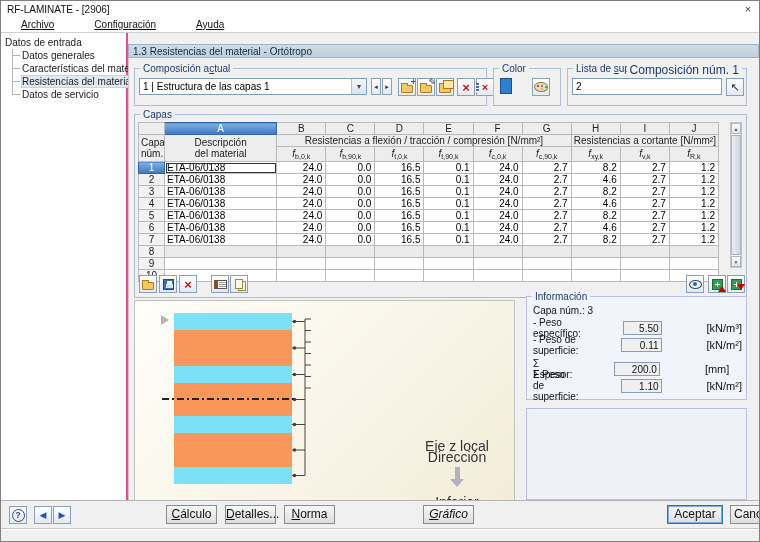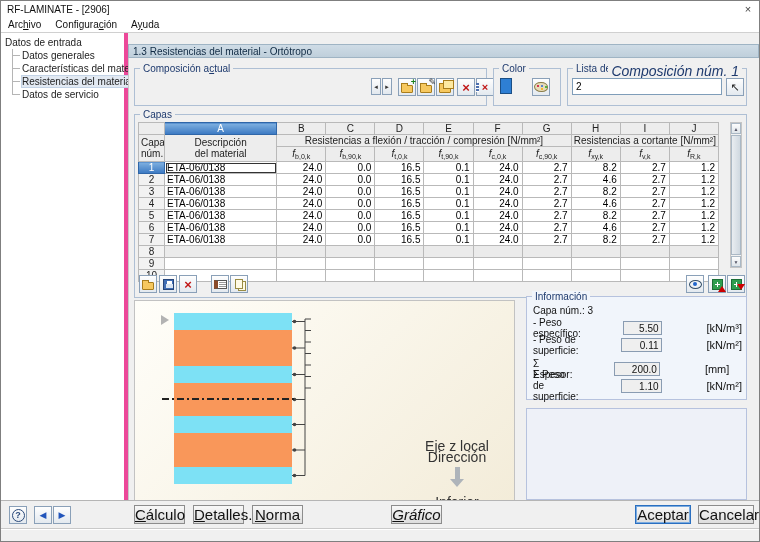--- a/index.html
+++ b/index.html
@@ -4,45 +4,45 @@
 <style>
   html,body{margin:0;padding:0;background:#d8d8d8;font-family:"Liberation Sans",sans-serif;}
   *{box-sizing:border-box;}
   u{text-decoration:underline;}
   .window{position:relative;width:760px;height:542px;background:#f0f0f0;border:1px solid #7f7f7f;overflow:hidden;}
   
   .titlebar{position:absolute;top:0;left:0;right:0;height:16px;background:#ffffff;display:flex;align-items:center;font-size:10px;color:#111;padding-left:6px;}
   .titlebar .close{margin-left:auto;width:22px;text-align:center;color:#444;font-size:11px;line-height:16px;cursor:default;}
   
   .menubar{position:absolute;top:16px;left:0;right:0;height:16px;background:#ffffff;display:flex;align-items:center;font-size:10px;color:#111;border-bottom:1px solid #d0d0d0;}
-  .menu-item{padding:0 7px;line-height:15px;}
+  .menu-item{padding:0 20px;line-height:15px;text-decoration:underline;}
   
   .mainrow{position:absolute;top:32px;left:0;right:0;height:467px;}
-  .tree{position:absolute;top:0;left:0;width:127px;height:100%;background:#ffffff;border-right:4px solid #ec4899;font-size:10px;color:#222;padding:3px 0 0 4px;}
+  .tree{position:absolute;top:0;left:0;width:127px;height:100%;background:#ffffff;border-right:2px solid #ec4899;font-size:10px;color:#222;padding:3px 0 0 4px;}
   .tree-root{line-height:13px;}
   .tree-kids{position:relative;margin-left:7px;}
   .tree-kids::before{content:"";position:absolute;left:0;top:0;bottom:6px;border-left:1px solid #b5b5b5;}
   .tree-item{position:relative;padding-left:10px;line-height:13px;white-space:nowrap;}
   .tree-item::before{content:"";position:absolute;left:0;top:6px;width:8px;border-top:1px solid #b5b5b5;}
   .tree-item.selected span{background:#e2e9f2;outline:1px solid #c3d3e6;}
   .panel{position:absolute;top:11px;left:127px;right:0;height:100%;}
   .panel-header{position:absolute;top:0;left:0;right:0;height:14px;background:linear-gradient(#cfdce6,#bfcfdb);border:1px solid #9fb4c4;font-size:10px;line-height:13px;padding-left:4px;color:#102a43;}
   .panel-content{position:absolute;top:14px;left:0;right:0;bottom:0;background:#f0f0f0;border-left:1px solid #c8c8c8;}
   
   .grp{position:absolute;border:1px solid #aebfd4;background:#f0f0f0;}
   .grp>.lbl{position:absolute;top:-6px;left:5px;background:#f0f0f0;padding:0 3px;font-size:10px;color:#1e3a6e;white-space:nowrap;}
-  .grp>.lbl-r{position:absolute;top:-6px;right:4px;background:#f0f0f0;padding:0 3px;font-size:14px;color:#1e3a6e;white-space:nowrap;font-style:italic;}
+  .grp>.lbl-r{position:absolute;top:-6px;right:4px;background:#f0f0f0;padding:0 3px;font-size:12px;color:#1e3a6e;white-space:nowrap;}
   
   .combo{position:absolute;height:17px;border:1px solid #7f9db9;background:#fff;font-size:10px;display:flex;align-items:center;padding-left:3px;}
   .combo .cv{flex:1;white-space:nowrap;overflow:hidden;}
   .combo .ca{width:15px;height:15px;background:linear-gradient(#f4f8fb,#d8e4ef);border-left:1px solid #aac1d8;text-align:center;font-size:8px;line-height:15px;color:#345;}
   .tinybtn{position:absolute;width:10px;height:17px;border:1px solid #8aa0b8;background:linear-gradient(#fdfdfd,#e2e8ee);font-size:7px;line-height:15px;text-align:center;color:#333;}
   .ib{position:absolute;width:18px;height:18px;border:1px solid #8aa0b8;background:linear-gradient(#fefefe,#e3e9ef);display:flex;align-items:center;justify-content:center;}
   .input{position:absolute;height:17px;border:1px solid #7f9db9;background:#fff;font-size:10px;padding-left:3px;line-height:15px;}
-  .btn{position:absolute;height:19px;border:1px solid #8c8c8c;background:linear-gradient(#f8f8f8,#dddddd);font-size:15px;text-align:center;line-height:17px;color:#111;}
+  .btn{position:absolute;height:19px;border:1px solid #8c8c8c;background:linear-gradient(#f8f8f8,#dddddd);font-size:12px;text-align:center;line-height:17px;color:#111;margin-left:32px;}
   .btn.default{border:1px solid #2a6fc0;box-shadow:inset 0 0 0 1px #7aabe0;}
   
   .ico{display:inline-block;position:relative;}
   .ico-folder{width:12px;height:8px;background:#f6c85f;border:1px solid #a97d1c;border-radius:1px;margin-top:3px;}
   .ico-folder::before{content:"";position:absolute;top:-3px;left:-1px;width:5px;height:2px;background:#f6c85f;border:1px solid #a97d1c;border-bottom:none;}
   .ico-plus::after{content:"+";position:absolute;right:-4px;top:-8px;color:#1a7f1a;font:bold 9px/9px "Liberation Sans",sans-serif;}
   .ico-pencil::after{content:"✎";position:absolute;right:-5px;top:-9px;font-size:9px;color:#333;}
   .ico-dup::after{content:"";position:absolute;right:-4px;top:-6px;width:9px;height:7px;background:#fde9a2;border:1px solid #a97d1c;}
   .ico-x{color:#c11717;font:bold 13px/13px "Liberation Sans",sans-serif;}
   .ico-xs{color:#c11717;font:bold 11px/11px "Liberation Sans",sans-serif;}
@@ -137,20 +137,24 @@
           <div class="tree-item"><span>Datos de servicio</span></div>
         </div>
     </div>
 
     <div class="panel">
       <div class="panel-header">1.3 Resistencias del material - Ortótropo</div>
       <div class="panel-content">
 
         <div class="grp" style="left:5px;top:10px;width:353px;height:38px;">
           <span class="lbl">Composición a<u>c</u>tual</span>
+          <div class="combo" style="left:4px;top:9px;width:228px;">
+            <span class="cv">1 | Estructura de las capas 1</span>
+            <span class="ca">▾</span>
+          </div>
           <div class="tinybtn" style="left:236px;top:9px;">◂</div>
           <div class="tinybtn" style="left:247px;top:9px;">▸</div>
           <div class="ib" style="left:263px;top:9px;">
               <span class="ico ico-folder ico-plus"></span>
             </div>
           <div class="ib" style="left:282px;top:9px;">
               <span class="ico ico-folder ico-pencil"></span>
             </div>
           <div class="ib" style="left:301px;top:9px;">
               <span class="ico ico-folder ico-dup"></span>

